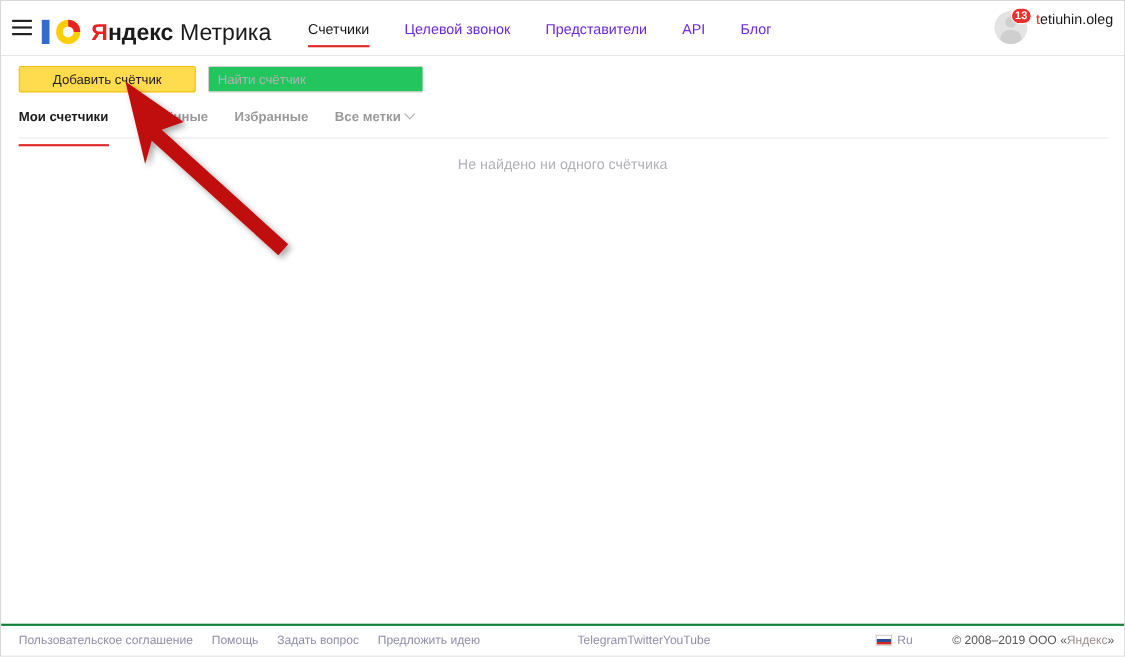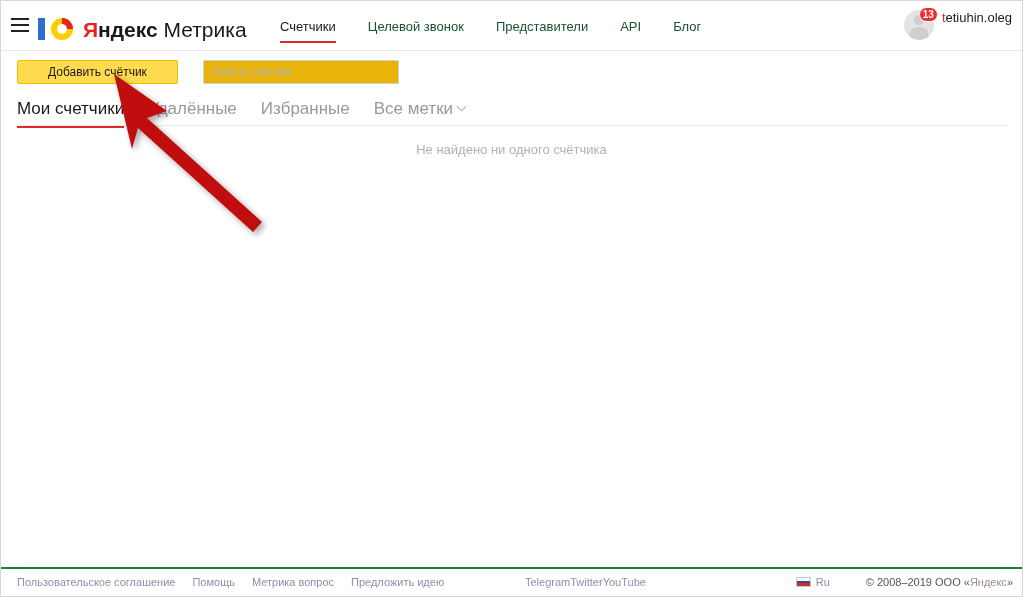--- a/index.html
+++ b/index.html
@@ -68,21 +68,21 @@
   .logo-text .metrika { color: #1a1a1a; font-weight: normal; }
 
   .nav {
     position: absolute; left: 263px; top: 0;
     height: 50px; display: flex; align-items: center; gap: 0;
   }
   .nav-item {
     position: relative; height: 50px;
     display: flex; align-items: center;
     padding: 0 16px;
-    font-size: 13px; color: #14532d;
+    font-size: 13px; color: #6d28d9;
     cursor: pointer; white-space: nowrap;
   }
   .nav-item.active { color: #1a1a1a; }
   .nav-item.active::after {
     content: ""; position: absolute;
     left: 16px; right: 16px; bottom: 8px;
     height: 2px; background: #e02b2b;
   }
 
   .user-area {
@@ -128,43 +128,43 @@
   .btn-add {
     height: 24px; padding: 0 30px;
     background: #ffdb4d;
     border: 1px solid #f0c000;
     border-radius: 2px;
     font-size: 12px; color: #1a1a1a;
     display: flex; align-items: center;
     cursor: pointer; white-space: nowrap;
   }
   .search-input {
-    margin-left: 25px;
+    margin-left: 11px;
     width: 196px; height: 24px;
     border: 1px solid #d0d0d0;
     border-radius: 2px;
-    background: #eab308;
+    background: #22c55e;
     font-size: 12px; color: #1a1a1a;
     font-family: "Liberation Sans", sans-serif;
     padding: 0 8px;
     outline: none;
   }
   .search-input::placeholder { color: #b3b3b3; }
 
   
   .tabs {
     position: absolute; left: 16px; top: 98px;
     display: flex; align-items: flex-start;
   }
   .tab {
     position: relative;
-    font-size: 17px; color: #999999;
+    font-size: 12px; color: #999999;
     margin-right: 24px;
-    padding-bottom: 9px;
-    cursor: pointer; white-space: nowrap;
+    padding-bottom: 20px;
+    cursor: pointer; white-space: nowrap; font-weight: bold;
   }
   .tab.active { color: #1a1a1a; }
   .tab.active::after {
     content: ""; position: absolute;
     left: 0; right: 0; bottom: 0;
     height: 2px; background: #e02b2b;
   }
   .chev {
     display: inline-block; margin-left: 5px;
     width: 7px; height: 7px;
@@ -282,21 +282,21 @@
   </div>
 
   <div class="divider"></div>
 
   <div class="empty-state">Не найдено ни одного счётчика</div>
 
   <div class="footer">
     <div class="footer-links">
       <span class="footer-link">Пользовательское соглашение</span>
       <span class="footer-link">Помощь</span>
-      <span class="footer-link">Метрика вопрос</span>
+      <span class="footer-link">Задать вопрос</span>
       <span class="footer-link">Предложить идею</span>
     </div>
 
     <div class="footer-social">
       <span class="footer-link">Telegram</span>
       <span class="footer-link">Twitter</span>
       <span class="footer-link">YouTube</span>
     </div>
 
     <div class="footer-right">

